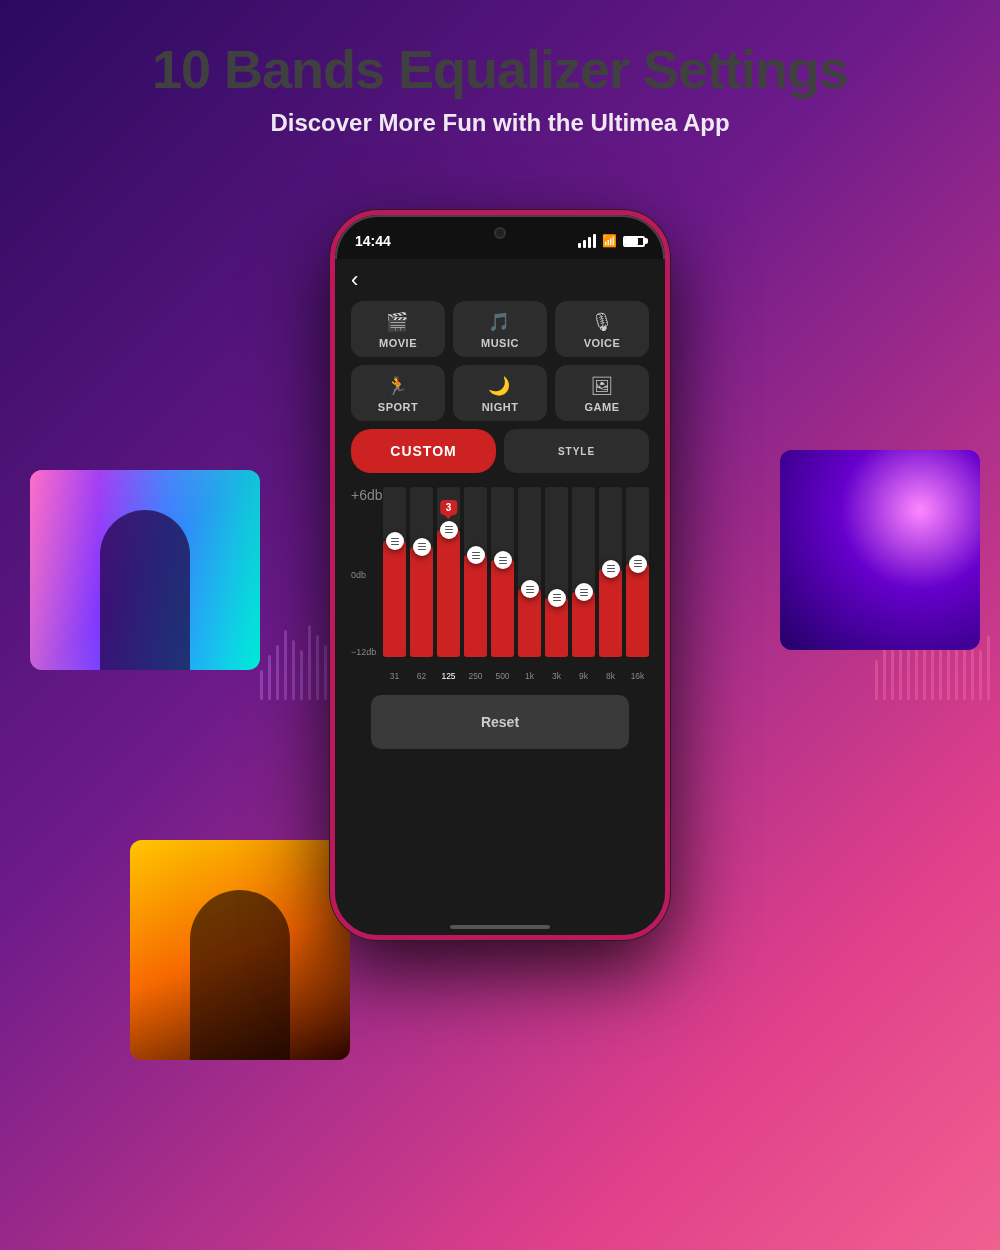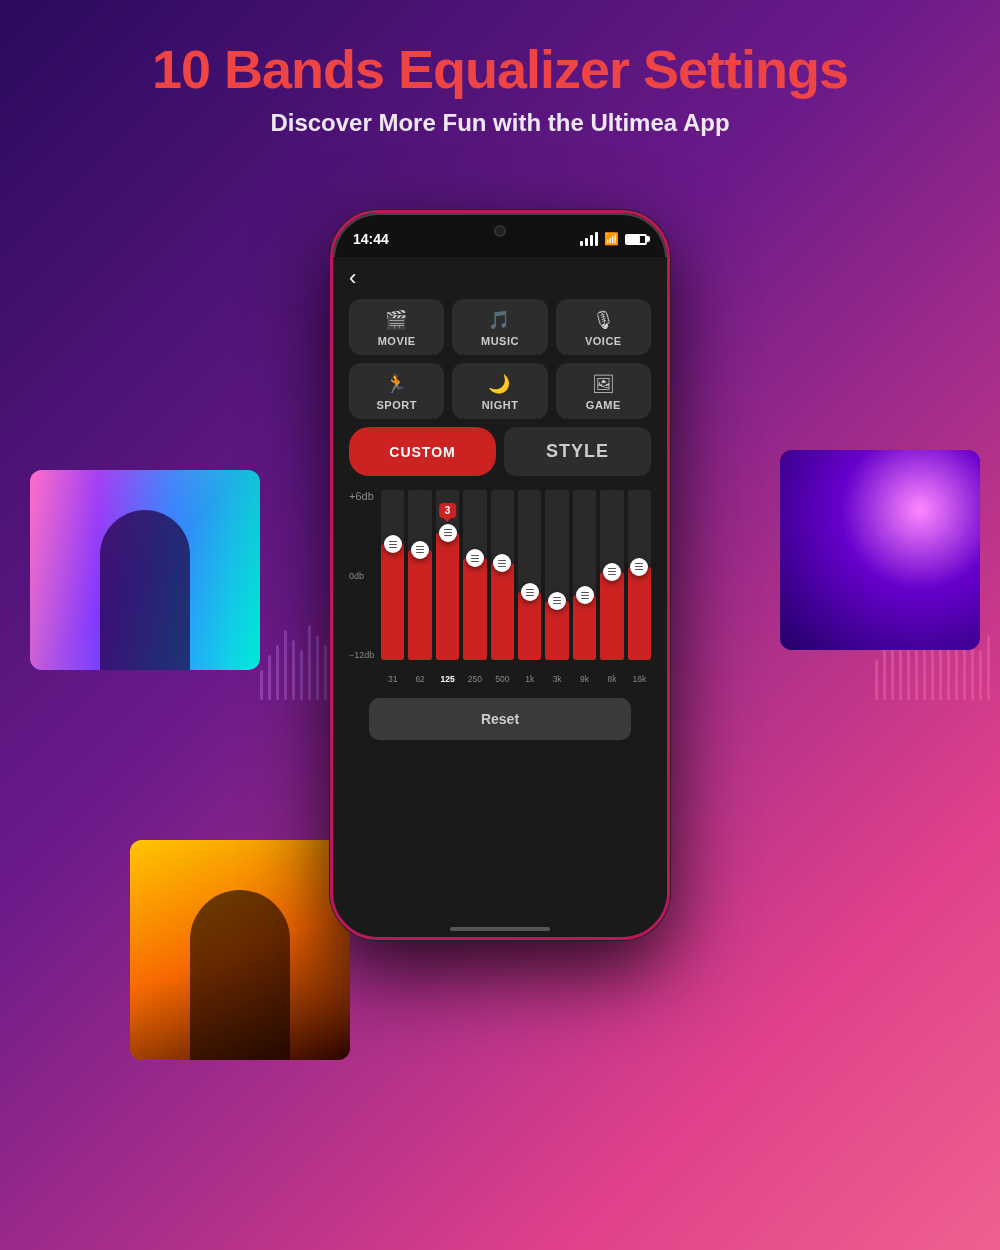--- a/index.html
+++ b/index.html
@@ -50,21 +50,21 @@
     .header {
       position: absolute;
       top: 40px;
       left: 0; right: 0;
       text-align: center;
       z-index: 10;
     }
     .header-title {
       font-size: 54px;
       font-weight: 800;
-      color: #ef4444;
+      color: #404040;
       letter-spacing: -1px;
       line-height: 1.1;
     }
     .header-subtitle {
       font-size: 24px;
       font-weight: 700;
       color: rgba(255,255,255,0.9);
       margin-top: 10px;
     }
 
@@ -165,21 +165,21 @@
       left: 50%;
       top: 210px;
       transform: translateX(-50%);
       z-index: 5;
     }
     .phone {
       width: 340px;
       height: 730px;
       background: #111;
       border-radius: 48px;
-      border: 3px solid #be185d;
+      border: 5px solid #be185d;
       box-shadow:
         0 0 0 1px #222,
         0 30px 80px rgba(0,0,0,0.8),
         inset 0 0 0 2px #444;
       position: relative;
       overflow: hidden;
     }
     
     .phone-notch {
       position: absolute;
@@ -321,21 +321,21 @@
     }
     .mode-btn-style {
       background: #2d2d2d;
       border-radius: 12px;
       padding: 14px 10px;
       display: flex;
       align-items: center;
       justify-content: center;
     }
     .mode-btn-style-label {
-      font-size: 18px;
+      font-size: 10px;
       font-weight: 700;
       color: #ccc;
       letter-spacing: 1px;
     }
 
     
     .eq-area {
       position: relative;
       height: 200px;
       margin-bottom: 8px;
@@ -441,28 +441,28 @@
       flex: 1;
       text-align: left;
       font-size: 8.5px;
       color: #888;
       display: flex;
       align-items: center;
       justify-content: center;
     }
     .eq-freq-label.active {
       color: #fff;
-      font-weight: 700;
+      font-weight: 400;
     }
 
     
     .reset-btn {
       background: #3a3a3a;
       border-radius: 10px;
-      padding: 12px;
+      padding: 18px;
       text-align: center;
       margin: 0 20px;
     }
     .reset-btn-label {
       font-size: 14px;
       font-weight: 600;
       color: #ccc;
     }
 
     
@@ -593,21 +593,21 @@
           <span class="mode-btn-custom-label">CUSTOM</span>
         </div>
         <div class="mode-btn-style">
           <span class="mode-btn-style-label">STYLE</span>
         </div>
       </div>
 
       <div class="eq-area">
 
         <div class="eq-labels-y">
-          <span style="font-size:11px;color:#888">+6db</span>
+          <span style="font-size:14px;color:#888">+6db</span>
           <span style="font-size:9px;color:#888">0db</span>
           <span style="font-size:9px;color:#888">−12db</span>
         </div>
 
         <div class="eq-bars-wrap">
 
           <div class="eq-bar-col">
             <div class="eq-bar-bg"></div>
             <div class="eq-bar-fill" style="height:68%">
               <div class="eq-handle" style="top:-9px">

